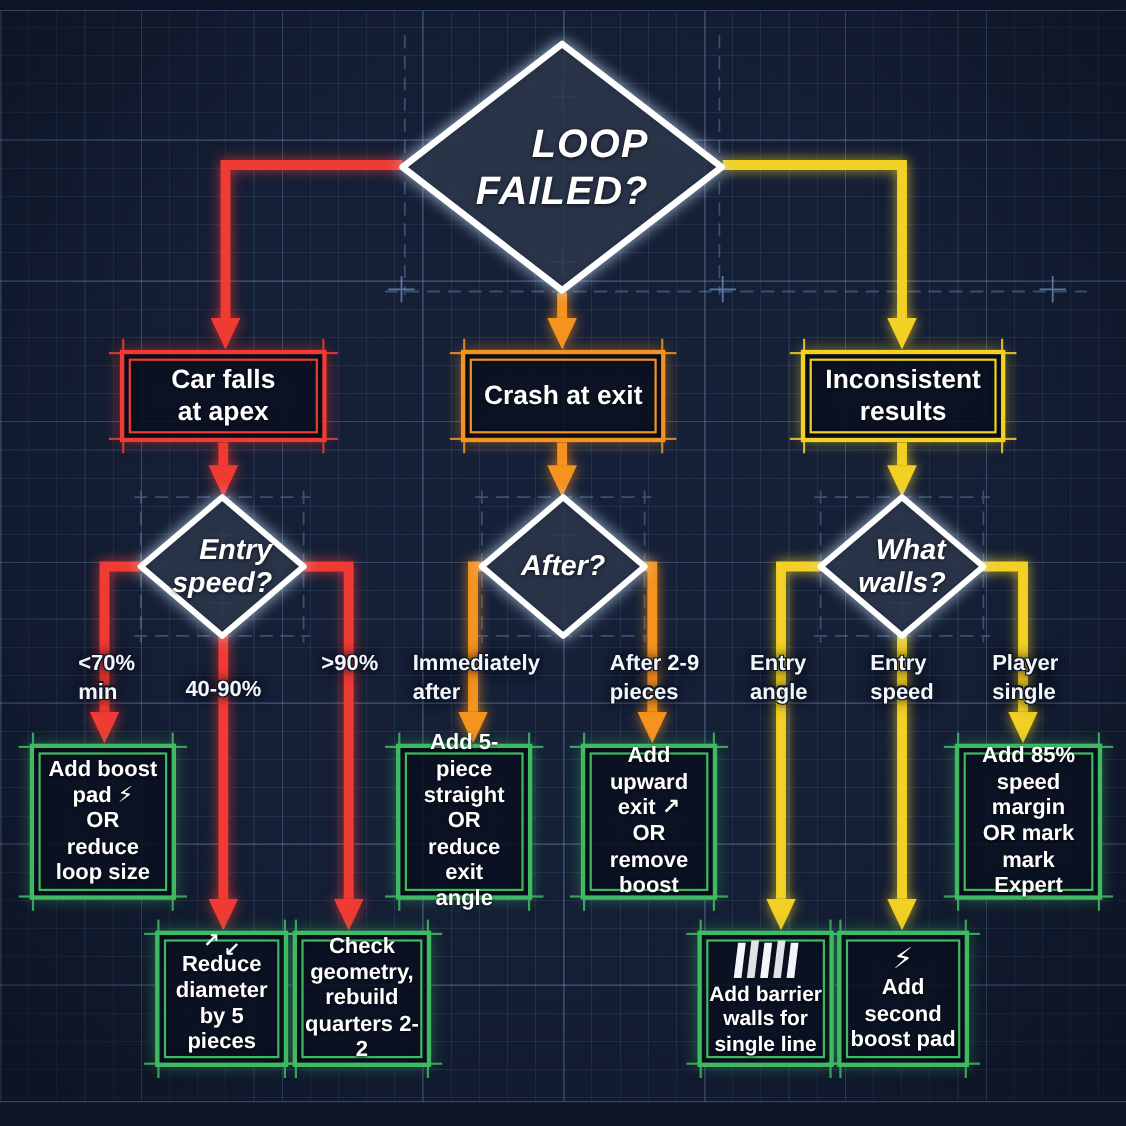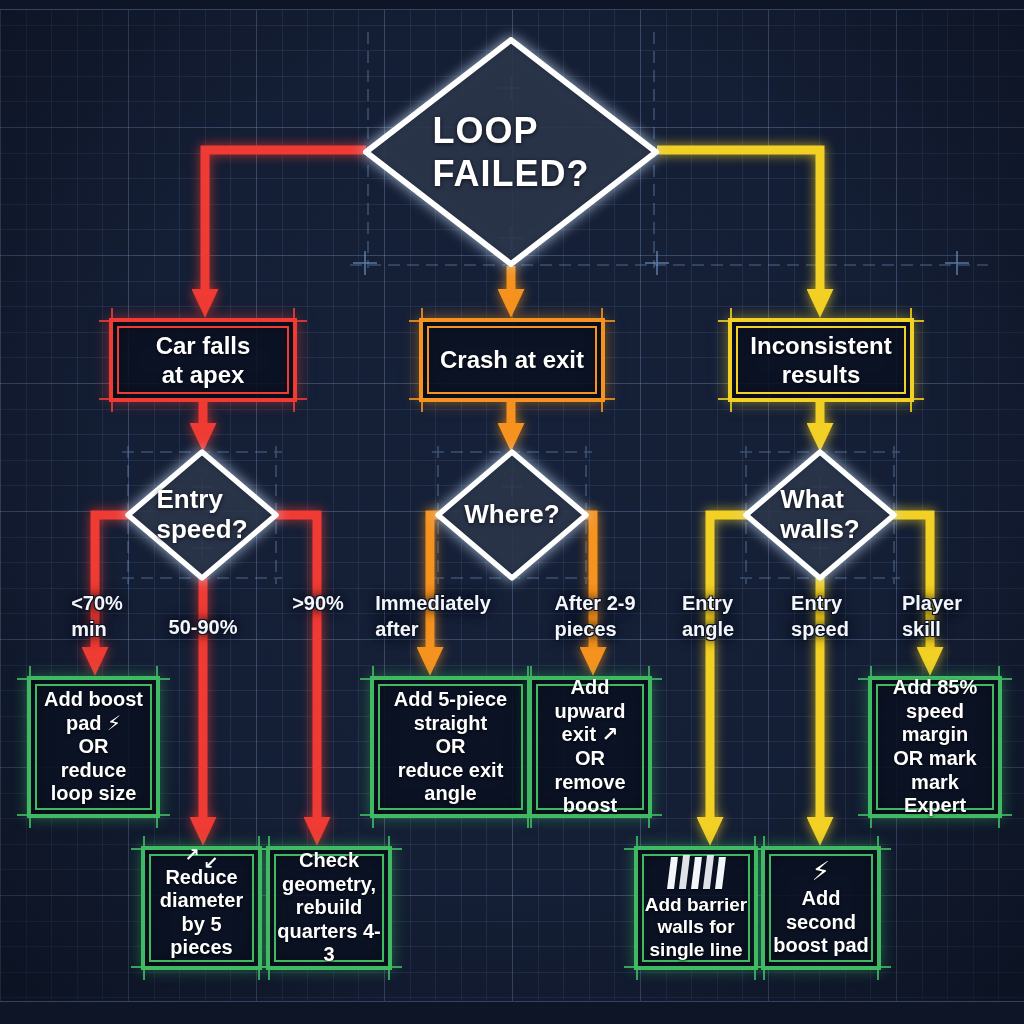--- a/index.html
+++ b/index.html
@@ -38,22 +38,22 @@
   .node.yellow{--c:#f2d024;--glow:rgba(242,208,36,.5);}
   .node.green{--c:#3fba63;--glow:rgba(63,186,99,.45);}
   .tick{position:absolute;background:var(--c);opacity:.85;}
   .tick-h{width:13px;height:2px;} .tick-v{width:2px;height:13px;}
 
   .sym-text{font-size:24px;font-weight:bold;line-height:1.22;white-space:pre-line;
     text-shadow:0 1px 3px rgba(0,0,0,.8);}
   .act-text{font-size:20px;font-weight:bold;line-height:1.18;white-space:pre-line;
     text-shadow:0 1px 3px rgba(0,0,0,.8);}
 
-  .dtext{position:absolute;transform:translate(-50%,-50%);text-align:left;font-weight:bold;
-    white-space:pre-line;text-shadow:0 1px 4px rgba(0,0,0,.7);}
+  .dtext{position:absolute;transform:translate(-50%,-50%);text-align:right;font-weight:bold;
+    white-space:pre-line;text-shadow:0 1px 4px rgba(0,0,0,.7);font-style:italic;}
   .dtext.root{font-size:36px;letter-spacing:1px;line-height:1.2;}
   .dtext.q{font-size:26px;line-height:1.15;}
 
   .cond{position:absolute;transform:translateX(-50%);text-align:left;font-size:20px;
     font-weight:600;line-height:1.3;white-space:pre-line;color:#f3f6fb;
     text-shadow:-1px -1px 0 #0d1527,1px -1px 0 #0d1527,-1px 1px 0 #0d1527,1px 1px 0 #0d1527,
       0 0 7px #0d1527,0 0 14px rgba(5,10,22,.9);}
 
   .icon-bolt{font-size:26px;line-height:1;filter:drop-shadow(0 1px 2px rgba(0,0,0,.8));}
   .barrier-icon{display:flex;gap:5px;align-items:flex-end;height:34px;margin-bottom:2px;}
@@ -130,21 +130,21 @@
     <polygon class="diamond" points="511,40 656,152 511,264 366,152"></polygon>
     <polygon class="diamond small" points="202,452 276,515 202,578 128,515"></polygon>
     <polygon class="diamond small" points="512,452 586,515 512,578 438,515"></polygon>
     <polygon class="diamond small" points="820,452 894,515 820,578 746,515"></polygon>
   </svg>
 
   <div class="dtext root" style="left:511px;top:152px;">LOOP
 FAILED?</div>
   <div class="dtext q" style="left:202px;top:515px;">Entry
 speed?</div>
-  <div class="dtext q" style="left:512px;top:515px;">Where?</div>
+  <div class="dtext q" style="left:512px;top:515px;">After?</div>
   <div class="dtext q" style="left:820px;top:515px;">What
 walls?</div>
 
   <div class="node red" style="left:109px;top:318px;width:180px;height:76px;">
     <div class="inner">
         <span class="sym-text">Car falls
 at apex</span>
       </div>
   <i class="tick tick-h" style="left: -14px; top: -2px;"></i>
       <i class="tick tick-h" style="right: -14px; top: -2px;"></i>
@@ -178,51 +178,51 @@
       <i class="tick tick-h" style="left: -14px; bottom: -2px;"></i>
       <i class="tick tick-h" style="right: -14px; bottom: -2px;"></i>
       <i class="tick tick-v" style="left: -2px; top: -14px;"></i>
       <i class="tick tick-v" style="right: -2px; top: -14px;"></i>
       <i class="tick tick-v" style="left: -2px; bottom: -14px;"></i>
       <i class="tick tick-v" style="right: -2px; bottom: -14px;"></i>
     </div>
 
   <div class="cond" style="left:97px;top:590px;">&lt;70%
 min</div>
-  <div class="cond" style="left:203px;top:614px;">50-90%</div>
+  <div class="cond" style="left:203px;top:614px;">40-90%</div>
   <div class="cond" style="left:318px;top:590px;">&gt;90%</div>
   <div class="cond" style="left:433px;top:590px;">Immediately
 after</div>
   <div class="cond" style="left:595px;top:590px;">After 2-9
 pieces</div>
   <div class="cond" style="left:708px;top:590px;">Entry
 angle</div>
   <div class="cond" style="left:820px;top:590px;">Entry
 speed</div>
   <div class="cond" style="left:932px;top:590px;">Player
-skill</div>
+single</div>
 
   <div class="node green" style="left:27px;top:676px;width:125px;height:134px;">
     <div class="inner">
         <span class="act-text">Add boost
 pad ⚡
 OR
 reduce
 loop size</span>
       </div>
   <i class="tick tick-h" style="left: -14px; top: -2px;"></i>
       <i class="tick tick-h" style="right: -14px; top: -2px;"></i>
       <i class="tick tick-h" style="left: -14px; bottom: -2px;"></i>
       <i class="tick tick-h" style="right: -14px; bottom: -2px;"></i>
       <i class="tick tick-v" style="left: -2px; top: -14px;"></i>
       <i class="tick tick-v" style="right: -2px; top: -14px;"></i>
       <i class="tick tick-v" style="left: -2px; bottom: -14px;"></i>
       <i class="tick tick-v" style="right: -2px; bottom: -14px;"></i>
     </div>
-  <div class="node green" style="left:370px;top:676px;width:116px;height:134px;padding-left:37px;">
+  <div class="node green" style="left:360px;top:676px;width:116px;height:134px;">
     <div class="inner">
         <span class="act-text">Add 5-piece
 straight
 OR
 reduce exit
 angle</span>
       </div>
   <i class="tick tick-h" style="left: -14px; top: -2px;"></i>
       <i class="tick tick-h" style="right: -14px; top: -2px;"></i>
       <i class="tick tick-h" style="left: -14px; bottom: -2px;"></i>
@@ -284,21 +284,21 @@
       <i class="tick tick-v" style="left: -2px; top: -14px;"></i>
       <i class="tick tick-v" style="right: -2px; top: -14px;"></i>
       <i class="tick tick-v" style="left: -2px; bottom: -14px;"></i>
       <i class="tick tick-v" style="right: -2px; bottom: -14px;"></i>
     </div>
   <div class="node green" style="left:266px;top:846px;width:118px;height:116px;">
     <div class="inner">
         <span class="act-text">Check
 geometry,
 rebuild
-quarters 4-3</span>
+quarters 2-2</span>
       </div>
   <i class="tick tick-h" style="left: -14px; top: -2px;"></i>
       <i class="tick tick-h" style="right: -14px; top: -2px;"></i>
       <i class="tick tick-h" style="left: -14px; bottom: -2px;"></i>
       <i class="tick tick-h" style="right: -14px; bottom: -2px;"></i>
       <i class="tick tick-v" style="left: -2px; top: -14px;"></i>
       <i class="tick tick-v" style="right: -2px; top: -14px;"></i>
       <i class="tick tick-v" style="left: -2px; bottom: -14px;"></i>
       <i class="tick tick-v" style="right: -2px; bottom: -14px;"></i>
     </div>

